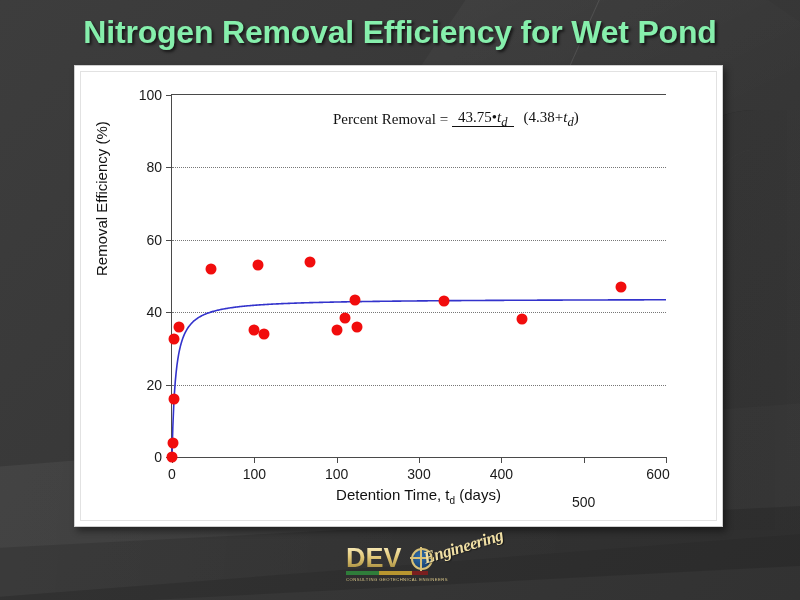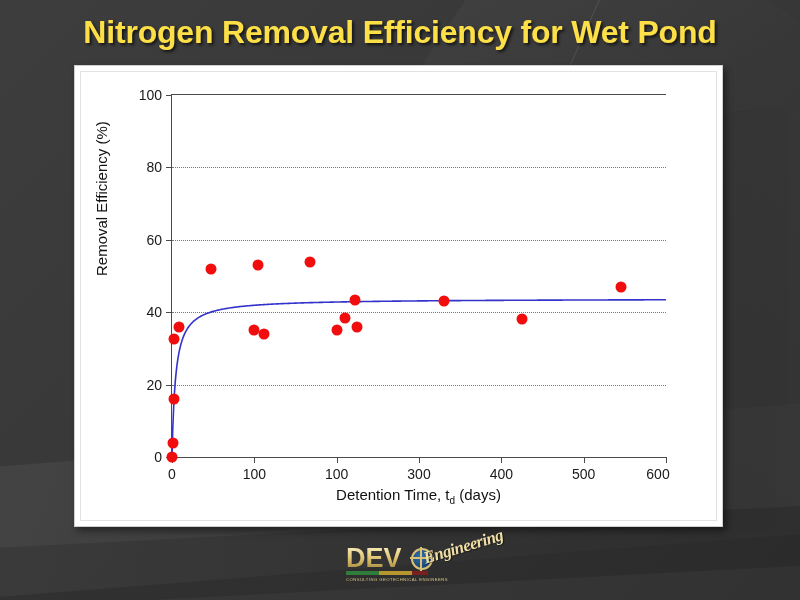--- a/index.html
+++ b/index.html
@@ -42,21 +42,21 @@
   }
   .bg-band2{
     position:absolute;left:-40px;bottom:-10px;width:900px;height:60px;
     background:rgba(0,0,0,0.12);
     transform:rotate(-3deg);transform-origin:bottom left;
   }
 
   
   .slide-title{
     position:absolute;left:0;top:14px;width:800px;text-align:center;
-    color:#fde047;font-size:32px;font-weight:bold;letter-spacing:-0.2px;
+    color:#86efac;font-size:32px;font-weight:bold;letter-spacing:-0.2px;
     text-shadow:2px 2px 3px rgba(0,0,0,0.65);
     font-family:"Liberation Sans", sans-serif;
   }
 
   
   .panel{
     position:absolute;left:74px;top:65px;width:649px;height:462px;
     background:#ffffff;
     border:1px solid #cfcfcf;
     box-shadow:3px 4px 7px rgba(0,0,0,0.45);
@@ -215,21 +215,21 @@
         <div class="xtick-label" style="left: 0px;">0</div>
         <div class="xtick-mark" style="left: 82.3333px;"></div>
         <div class="xtick-label" style="left: 82.3333px;">100</div>
         <div class="xtick-mark" style="left: 164.667px;"></div>
         <div class="xtick-label" style="left: 164.667px;">100</div>
         <div class="xtick-mark" style="left: 247px;"></div>
         <div class="xtick-label" style="left: 247px; text-align: center;">300</div>
         <div class="xtick-mark" style="left: 329.333px;"></div>
         <div class="xtick-label" style="left: 329.333px;">400</div>
         <div class="xtick-mark" style="left: 411.667px;"></div>
-        <div class="xtick-label" style="left: 411.667px;">500</div>
+        <div class="xtick-label" style="left: 411.667px; margin-top: 28px;">500</div>
         <div class="xtick-mark" style="left: 494px;"></div>
         <div class="xtick-label" style="left: 486px;">600</div>
         <svg class="fitline" width="494" height="362">
           <path d="M0.00,362.00L0.82,332.56L1.65,312.35L2.47,297.62L3.29,286.40L4.12,277.58L4.94,270.45L5.76,264.58L6.59,259.66L7.41,255.47L8.23,251.86L9.06,248.73L9.88,245.97L10.70,243.54L11.53,241.37L12.35,239.42L13.17,237.66L14.00,236.07L14.82,234.62L15.64,233.29L16.47,232.08L17.29,230.96L18.11,229.92L18.94,228.96L19.76,228.07L20.58,227.24L21.41,226.46L22.23,225.73L23.05,225.05L23.88,224.41L24.70,223.80L25.52,223.23L26.35,222.69L27.17,222.18L27.99,221.70L28.82,221.24L29.64,220.80L30.46,220.39L31.29,219.99L32.11,219.62L32.93,219.26L33.76,218.91L34.58,218.58L35.40,218.27L36.23,217.96L37.05,217.67L37.87,217.39L38.70,217.13L39.52,216.87L40.34,216.62L41.17,216.38L41.99,216.15L42.81,215.93L43.64,215.71L44.46,215.51L45.28,215.31L46.11,215.11L46.93,214.93L47.75,214.75L48.58,214.57L49.40,214.40L50.22,214.24L51.05,214.08L51.87,213.92L52.69,213.77L53.52,213.62L54.34,213.48L55.16,213.34L55.99,213.21L56.81,213.08L57.63,212.95L58.46,212.83L59.28,212.71L60.10,212.59L60.93,212.48L61.75,212.36L62.57,212.26L63.40,212.15L64.22,212.05L65.04,211.94L65.87,211.85L66.69,211.75L67.51,211.66L68.34,211.56L69.16,211.47L69.98,211.39L70.81,211.30L71.63,211.22L72.45,211.13L73.28,211.05L74.10,210.97L74.92,210.90L75.75,210.82L76.57,210.75L77.39,210.68L78.22,210.61L79.04,210.54L79.86,210.47L80.69,210.40L81.51,210.34L82.33,210.27L83.16,210.21L83.98,210.15L84.80,210.09L85.63,210.03L86.45,209.97L87.27,209.91L88.10,209.85L88.92,209.80L89.74,209.74L90.57,209.69L91.39,209.64L92.21,209.59L93.04,209.53L93.86,209.48L94.68,209.44L95.51,209.39L96.33,209.34L97.15,209.29L97.98,209.25L98.80,209.20L99.62,209.16L100.45,209.11L101.27,209.07L102.09,209.03L102.92,208.99L103.74,208.95L104.56,208.90L105.39,208.87L106.21,208.83L107.03,208.79L107.86,208.75L108.68,208.71L109.50,208.67L110.33,208.64L111.15,208.60L111.97,208.57L112.80,208.53L113.62,208.50L114.44,208.46L115.27,208.43L116.09,208.40L116.91,208.36L117.74,208.33L118.56,208.30L119.38,208.27L120.21,208.24L121.03,208.21L121.85,208.18L122.68,208.15L123.50,208.12L124.32,208.09L125.15,208.06L125.97,208.03L126.79,208.00L127.62,207.98L128.44,207.95L129.26,207.92L130.09,207.90L130.91,207.87L131.73,207.84L132.56,207.82L133.38,207.79L134.20,207.77L135.03,207.74L135.85,207.72L136.67,207.70L137.50,207.67L138.32,207.65L139.14,207.63L139.97,207.60L140.79,207.58L141.61,207.56L142.44,207.54L143.26,207.51L144.08,207.49L144.91,207.47L145.73,207.45L146.55,207.43L147.38,207.41L148.20,207.39L149.02,207.37L149.85,207.35L150.67,207.33L151.49,207.31L152.32,207.29L153.14,207.27L153.96,207.25L154.79,207.23L155.61,207.21L156.43,207.19L157.26,207.18L158.08,207.16L158.90,207.14L159.73,207.12L160.55,207.10L161.37,207.09L162.20,207.07L163.02,207.05L163.84,207.04L164.67,207.02L165.49,207.00L166.31,206.99L167.14,206.97L167.96,206.95L168.78,206.94L169.61,206.92L170.43,206.91L171.25,206.89L172.08,206.88L172.90,206.86L173.72,206.85L174.55,206.83L175.37,206.82L176.19,206.80L177.02,206.79L177.84,206.77L178.66,206.76L179.49,206.74L180.31,206.73L181.13,206.72L181.96,206.70L182.78,206.69L183.60,206.68L184.43,206.66L185.25,206.65L186.07,206.64L186.90,206.62L187.72,206.61L188.54,206.60L189.37,206.58L190.19,206.57L191.01,206.56L191.84,206.55L192.66,206.53L193.48,206.52L194.31,206.51L195.13,206.50L195.95,206.49L196.78,206.48L197.60,206.46L198.42,206.45L199.25,206.44L200.07,206.43L200.89,206.42L201.72,206.41L202.54,206.40L203.36,206.38L204.19,206.37L205.01,206.36L205.83,206.35L206.66,206.34L207.48,206.33L208.30,206.32L209.13,206.31L209.95,206.30L210.77,206.29L211.60,206.28L212.42,206.27L213.24,206.26L214.07,206.25L214.89,206.24L215.71,206.23L216.54,206.22L217.36,206.21L218.18,206.20L219.01,206.19L219.83,206.18L220.65,206.17L221.48,206.16L222.30,206.15L223.12,206.14L223.95,206.13L224.77,206.13L225.59,206.12L226.42,206.11L227.24,206.10L228.06,206.09L228.89,206.08L229.71,206.07L230.53,206.06L231.36,206.06L232.18,206.05L233.00,206.04L233.83,206.03L234.65,206.02L235.47,206.01L236.30,206.01L237.12,206.00L237.94,205.99L238.77,205.98L239.59,205.97L240.41,205.97L241.24,205.96L242.06,205.95L242.88,205.94L243.71,205.93L244.53,205.93L245.35,205.92L246.18,205.91L247.00,205.90L247.82,205.90L248.65,205.89L249.47,205.88L250.29,205.87L251.12,205.87L251.94,205.86L252.76,205.85L253.59,205.85L254.41,205.84L255.23,205.83L256.06,205.82L256.88,205.82L257.70,205.81L258.53,205.80L259.35,205.80L260.17,205.79L261.00,205.78L261.82,205.78L262.64,205.77L263.47,205.76L264.29,205.76L265.11,205.75L265.94,205.74L266.76,205.74L267.58,205.73L268.41,205.72L269.23,205.72L270.05,205.71L270.88,205.71L271.70,205.70L272.52,205.69L273.35,205.69L274.17,205.68L274.99,205.68L275.82,205.67L276.64,205.66L277.46,205.66L278.29,205.65L279.11,205.65L279.93,205.64L280.76,205.63L281.58,205.63L282.40,205.62L283.23,205.62L284.05,205.61L284.87,205.60L285.70,205.60L286.52,205.59L287.34,205.59L288.17,205.58L288.99,205.58L289.81,205.57L290.64,205.57L291.46,205.56L292.28,205.56L293.11,205.55L293.93,205.54L294.75,205.54L295.58,205.53L296.40,205.53L297.22,205.52L298.05,205.52L298.87,205.51L299.69,205.51L300.52,205.50L301.34,205.50L302.16,205.49L302.99,205.49L303.81,205.48L304.63,205.48L305.46,205.47L306.28,205.47L307.10,205.46L307.93,205.46L308.75,205.45L309.57,205.45L310.40,205.44L311.22,205.44L312.04,205.43L312.87,205.43L313.69,205.42L314.51,205.42L315.34,205.42L316.16,205.41L316.98,205.41L317.81,205.40L318.63,205.40L319.45,205.39L320.28,205.39L321.10,205.38L321.92,205.38L322.75,205.38L323.57,205.37L324.39,205.37L325.22,205.36L326.04,205.36L326.86,205.35L327.69,205.35L328.51,205.34L329.33,205.34L330.16,205.34L330.98,205.33L331.80,205.33L332.63,205.32L333.45,205.32L334.27,205.32L335.10,205.31L335.92,205.31L336.74,205.30L337.57,205.30L338.39,205.29L339.21,205.29L340.04,205.29L340.86,205.28L341.68,205.28L342.51,205.28L343.33,205.27L344.15,205.27L344.98,205.26L345.80,205.26L346.62,205.26L347.45,205.25L348.27,205.25L349.09,205.24L349.92,205.24L350.74,205.24L351.56,205.23L352.39,205.23L353.21,205.23L354.03,205.22L354.86,205.22L355.68,205.21L356.50,205.21L357.33,205.21L358.15,205.20L358.97,205.20L359.80,205.20L360.62,205.19L361.44,205.19L362.27,205.19L363.09,205.18L363.91,205.18L364.74,205.18L365.56,205.17L366.38,205.17L367.21,205.17L368.03,205.16L368.85,205.16L369.68,205.16L370.50,205.15L371.32,205.15L372.15,205.14L372.97,205.14L373.79,205.14L374.62,205.14L375.44,205.13L376.26,205.13L377.09,205.13L377.91,205.12L378.73,205.12L379.56,205.12L380.38,205.11L381.20,205.11L382.03,205.11L382.85,205.10L383.67,205.10L384.50,205.10L385.32,205.09L386.14,205.09L386.97,205.09L387.79,205.08L388.61,205.08L389.44,205.08L390.26,205.08L391.08,205.07L391.91,205.07L392.73,205.07L393.55,205.06L394.38,205.06L395.20,205.06L396.02,205.05L396.85,205.05L397.67,205.05L398.49,205.05L399.32,205.04L400.14,205.04L400.96,205.04L401.79,205.03L402.61,205.03L403.43,205.03L404.26,205.03L405.08,205.02L405.90,205.02L406.73,205.02L407.55,205.01L408.37,205.01L409.20,205.01L410.02,205.01L410.84,205.00L411.67,205.00L412.49,205.00L413.31,204.99L414.14,204.99L414.96,204.99L415.78,204.99L416.61,204.98L417.43,204.98L418.25,204.98L419.08,204.98L419.90,204.97L420.72,204.97L421.55,204.97L422.37,204.97L423.19,204.96L424.02,204.96L424.84,204.96L425.66,204.96L426.49,204.95L427.31,204.95L428.13,204.95L428.96,204.95L429.78,204.94L430.60,204.94L431.43,204.94L432.25,204.94L433.07,204.93L433.90,204.93L434.72,204.93L435.54,204.93L436.37,204.92L437.19,204.92L438.01,204.92L438.84,204.92L439.66,204.91L440.48,204.91L441.31,204.91L442.13,204.91L442.95,204.90L443.78,204.90L444.60,204.90L445.42,204.90L446.25,204.89L447.07,204.89L447.89,204.89L448.72,204.89L449.54,204.89L450.36,204.88L451.19,204.88L452.01,204.88L452.83,204.88L453.66,204.87L454.48,204.87L455.30,204.87L456.13,204.87L456.95,204.87L457.77,204.86L458.60,204.86L459.42,204.86L460.24,204.86L461.07,204.85L461.89,204.85L462.71,204.85L463.54,204.85L464.36,204.85L465.18,204.84L466.01,204.84L466.83,204.84L467.65,204.84L468.48,204.83L469.30,204.83L470.12,204.83L470.95,204.83L471.77,204.83L472.59,204.82L473.42,204.82L474.24,204.82L475.06,204.82L475.89,204.82L476.71,204.81L477.53,204.81L478.36,204.81L479.18,204.81L480.00,204.81L480.83,204.80L481.65,204.80L482.47,204.80L483.30,204.80L484.12,204.80L484.94,204.79L485.77,204.79L486.59,204.79L487.41,204.79L488.24,204.79L489.06,204.78L489.88,204.78L490.71,204.78L491.53,204.78L492.35,204.78L493.18,204.77L494.00,204.77" fill="none" stroke="#3333cc" stroke-width="1.6"></path>
         </svg>
         <div class="dot" style="left: 0px; top: 362px; background: rgb(241, 13, 13);"></div>
         <div class="dot" style="left: 0.823333px; top: 347.52px; background: rgb(241, 13, 13);"></div>
         <div class="dot" style="left: 1.64667px; top: 304.08px; background: rgb(241, 13, 13);"></div>
         <div class="dot" style="left: 2.47px; top: 244.35px; background: rgb(241, 13, 13);"></div>
         <div class="dot" style="left: 6.58667px; top: 231.68px; background: rgb(241, 13, 13);"></div>
@@ -242,20 +242,25 @@
         <div class="dot" style="left: 172.9px; top: 222.63px; background: rgb(241, 13, 13);"></div>
         <div class="dot" style="left: 182.78px; top: 204.53px; background: rgb(241, 13, 13);"></div>
         <div class="dot" style="left: 185.25px; top: 231.68px; background: rgb(241, 13, 13);"></div>
         <div class="dot" style="left: 271.7px; top: 206.34px; background: rgb(241, 13, 13);"></div>
         <div class="dot" style="left: 349.917px; top: 224.44px; background: rgb(241, 13, 13);"></div>
         <div class="dot" style="left: 448.717px; top: 191.86px; background: rgb(241, 13, 13);"></div>
       </div>
 
     <div class="eqn-box">
       <div class="eqn-row">
+        <span class="eqn-lhs">Percent Removal =</span>
+        <span class="eqn-frac">
+          <span class="eqn-num"><span>43.75</span><span>•</span><span class="italic">t</span><sub class="italic">d</sub></span>
+          <span class="eqn-den"><span>(</span><span>4.38</span><span>+</span><span class="italic">t</span><sub class="italic">d</sub><span>)</span></span>
+        </span>
       </div>
     </div>
 
   </div>
 </div>
 
 <div class="logo">
   <div class="logo-devo">DEV</div>
   <div class="logo-o-ring"></div>
   <div class="logo-script">Engineering</div>

